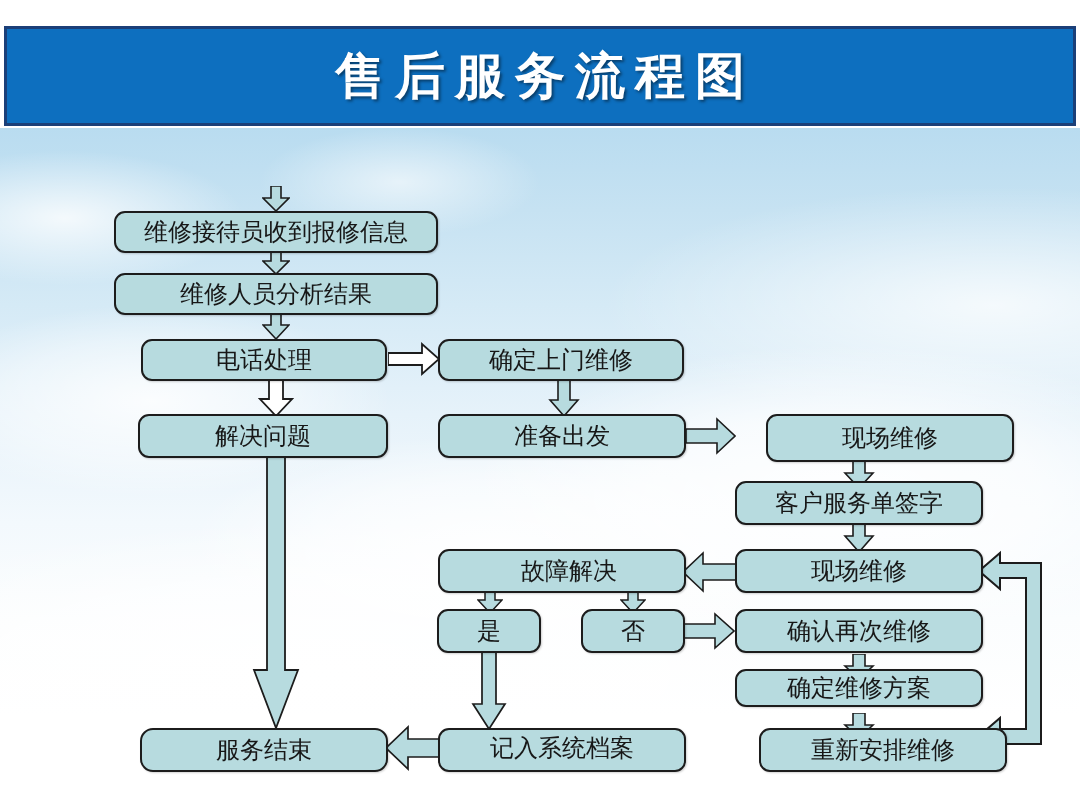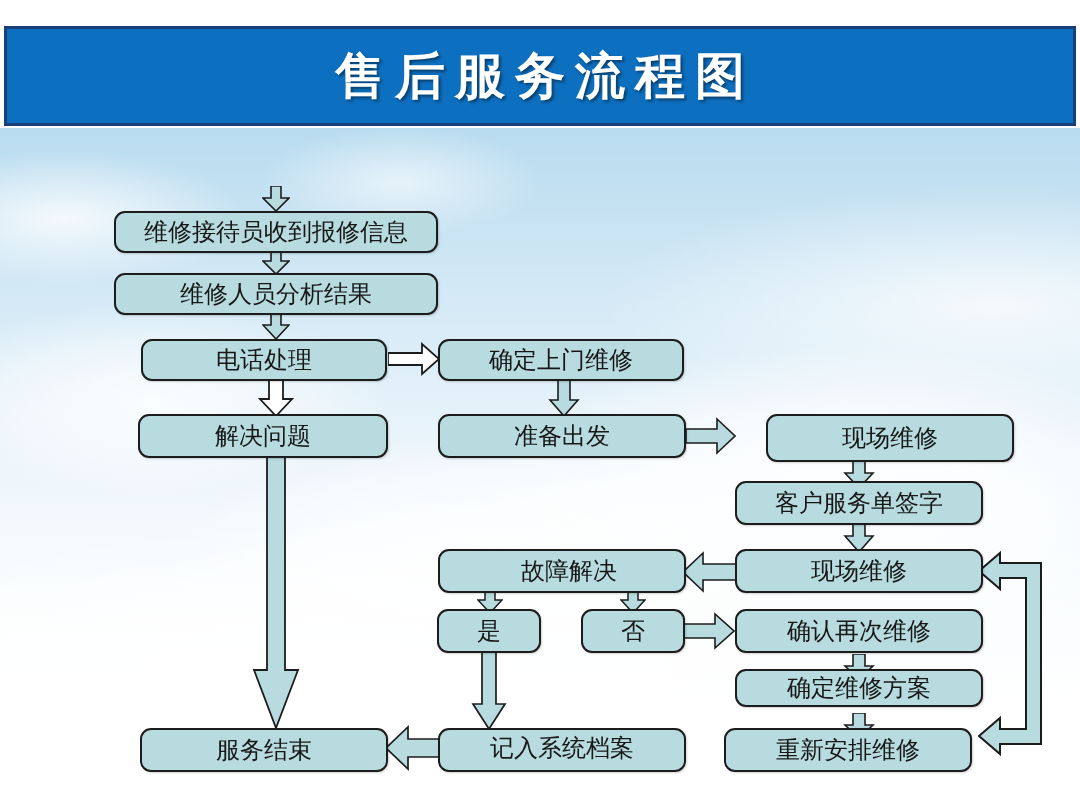--- a/index.html
+++ b/index.html
@@ -300,25 +300,25 @@
   </div>
 
   <div class="node" style="left:735px; top:609px; width:248px; height:44px;">
     <span>确认再次维修</span>
   </div>
 
   <div class="node" style="left:735px; top:669px; width:248px; height:38px;">
     <span>确定维修方案</span>
   </div>
 
-  <div class="node" style="left:724px; top:728px; width:248px; height:44px;">
+  <div class="node" style="left:759px; top:728px; width:248px; height:44px;">
     <span>重新安排维修</span>
   </div>
 
   <div class="node" style="left:438px; top:728px; width:248px; height:44px;font-family:Liberation Mono, monospace;">
     <span>记入系统档案</span>
   </div>
 
-  <div class="node" style="left:140px; top:728px; width:248px; height:44px;">
+  <div class="node" style="left:140px; top:728px; width:248px; height:44px;border-radius:13px;">
     <span>服务结束</span>
   </div>
 
 </div>
 
 </body></html>

